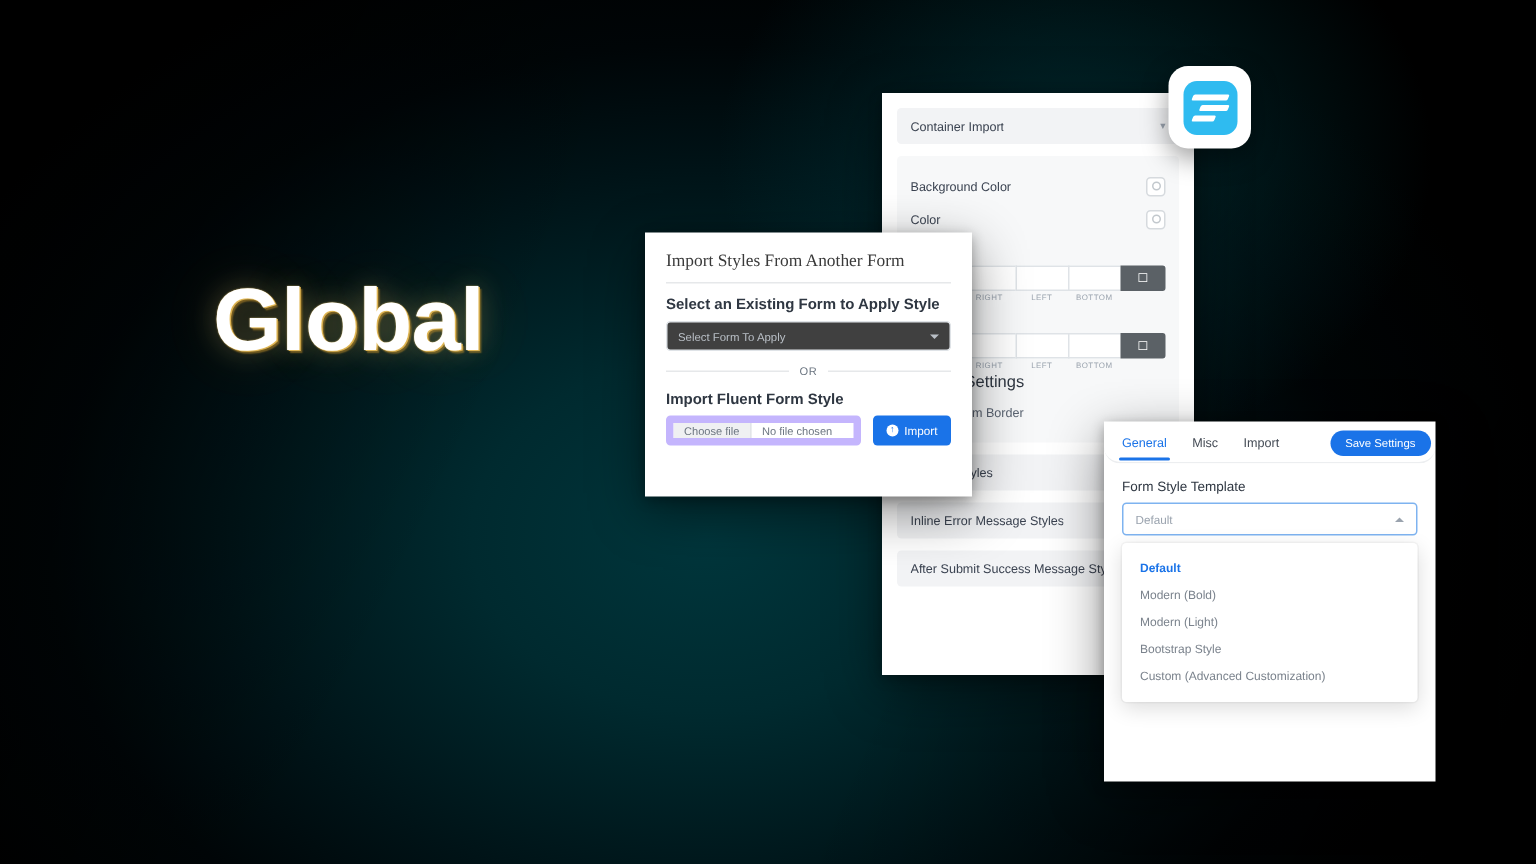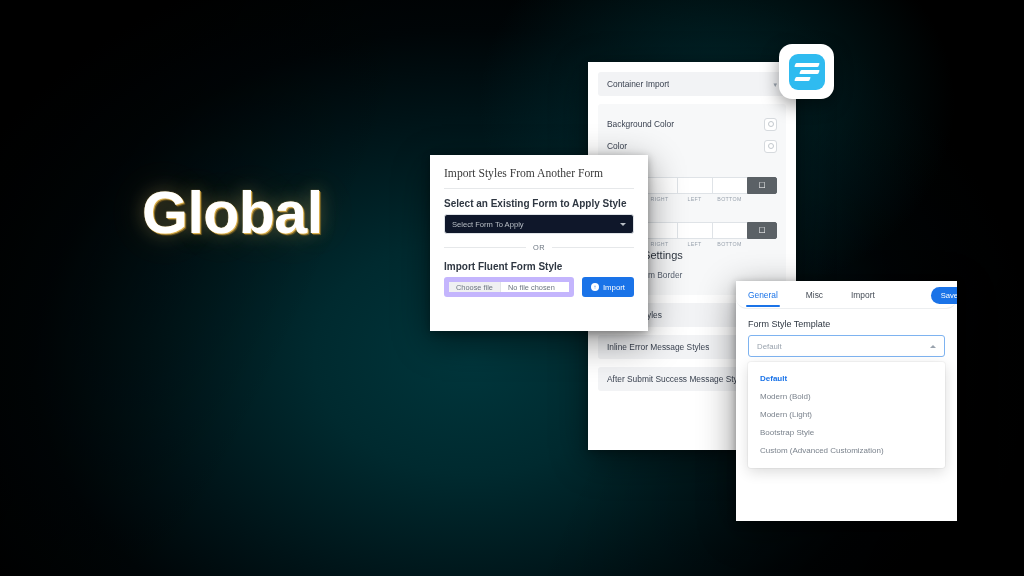--- a/index.html
+++ b/index.html
@@ -241,21 +241,21 @@
     margin: 9px 0 5px 0;
   }
   .select-box {
     height: 20px;
     border: 1px solid #dfe3e7;
     border-radius: 3px;
     display: flex;
     align-items: center;
     justify-content: space-between;
     padding: 0 7px;
-    background: #0f172a;
+    background: #404040;
   }
   .select-box .sel-val { font-size: 7.6px; color: #b9bfc6; }
   .caret-down {
     width: 0; height: 0;
     border-left: 3px solid transparent;
     border-right: 3px solid transparent;
     border-top: 3.4px solid #b9bfc6;
   }
   .caret-up {
     width: 0; height: 0;
@@ -326,21 +326,21 @@
   #front-panel {
     left: 736px;
     top: 281px;
     width: 221px;
     height: 240px;
     z-index: 30;
   }
   .tabbar {
     display: flex;
     align-items: center;
-    gap: 28px;
+    gap: 17px;
     padding: 7px 12px 0 12px;
     border-bottom: 1px solid #eceef0;
     height: 28px;
     border-radius: 11px;
   }
   .tab {
     font-size: 8.4px;
     color: #454c56;
     padding-bottom: 6px;
     position: relative;

